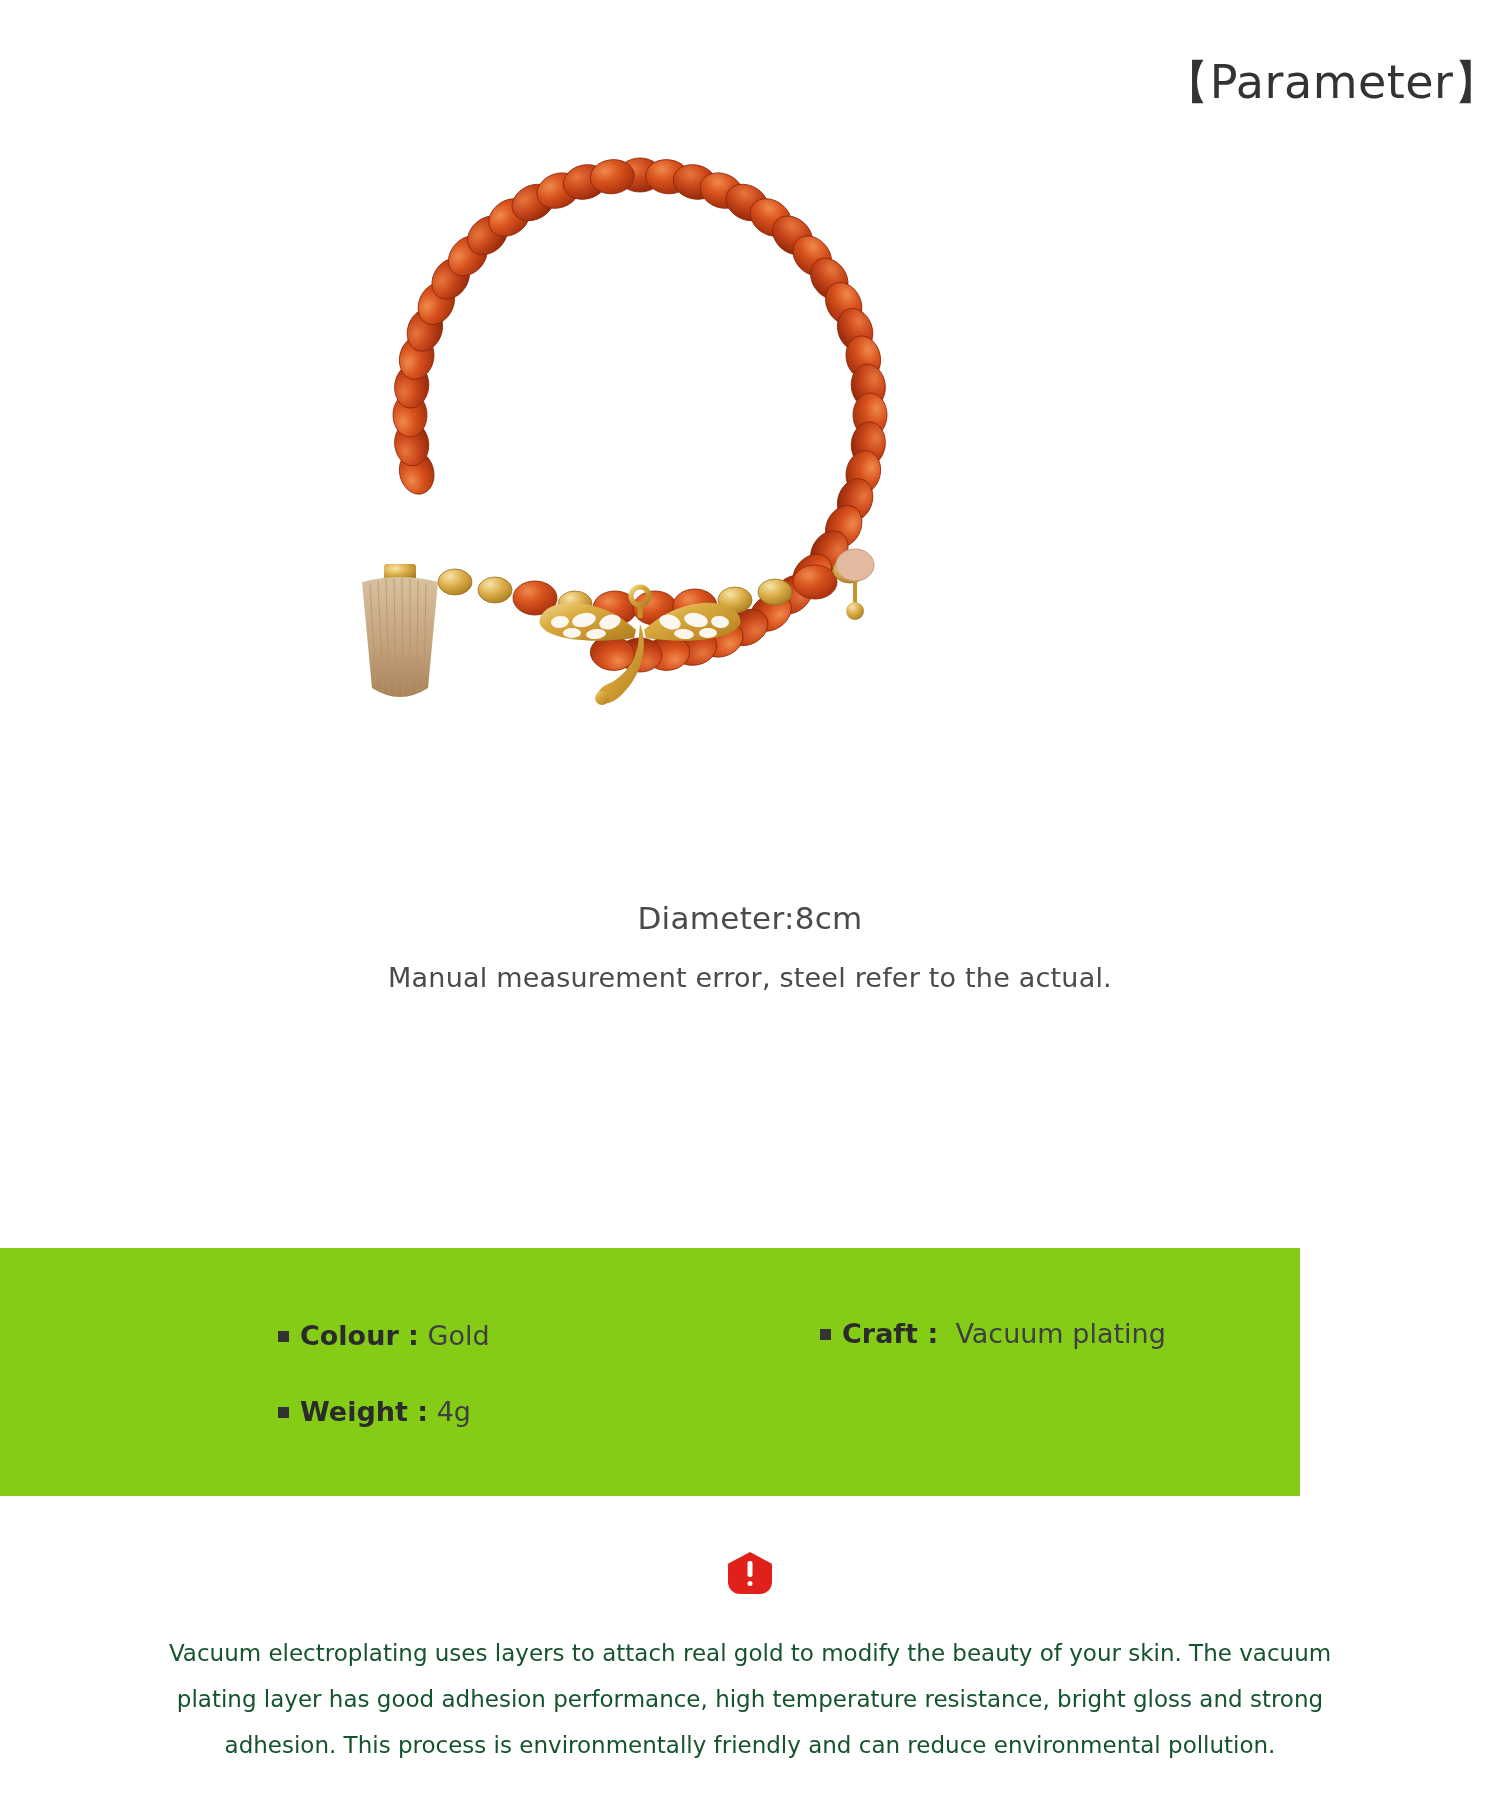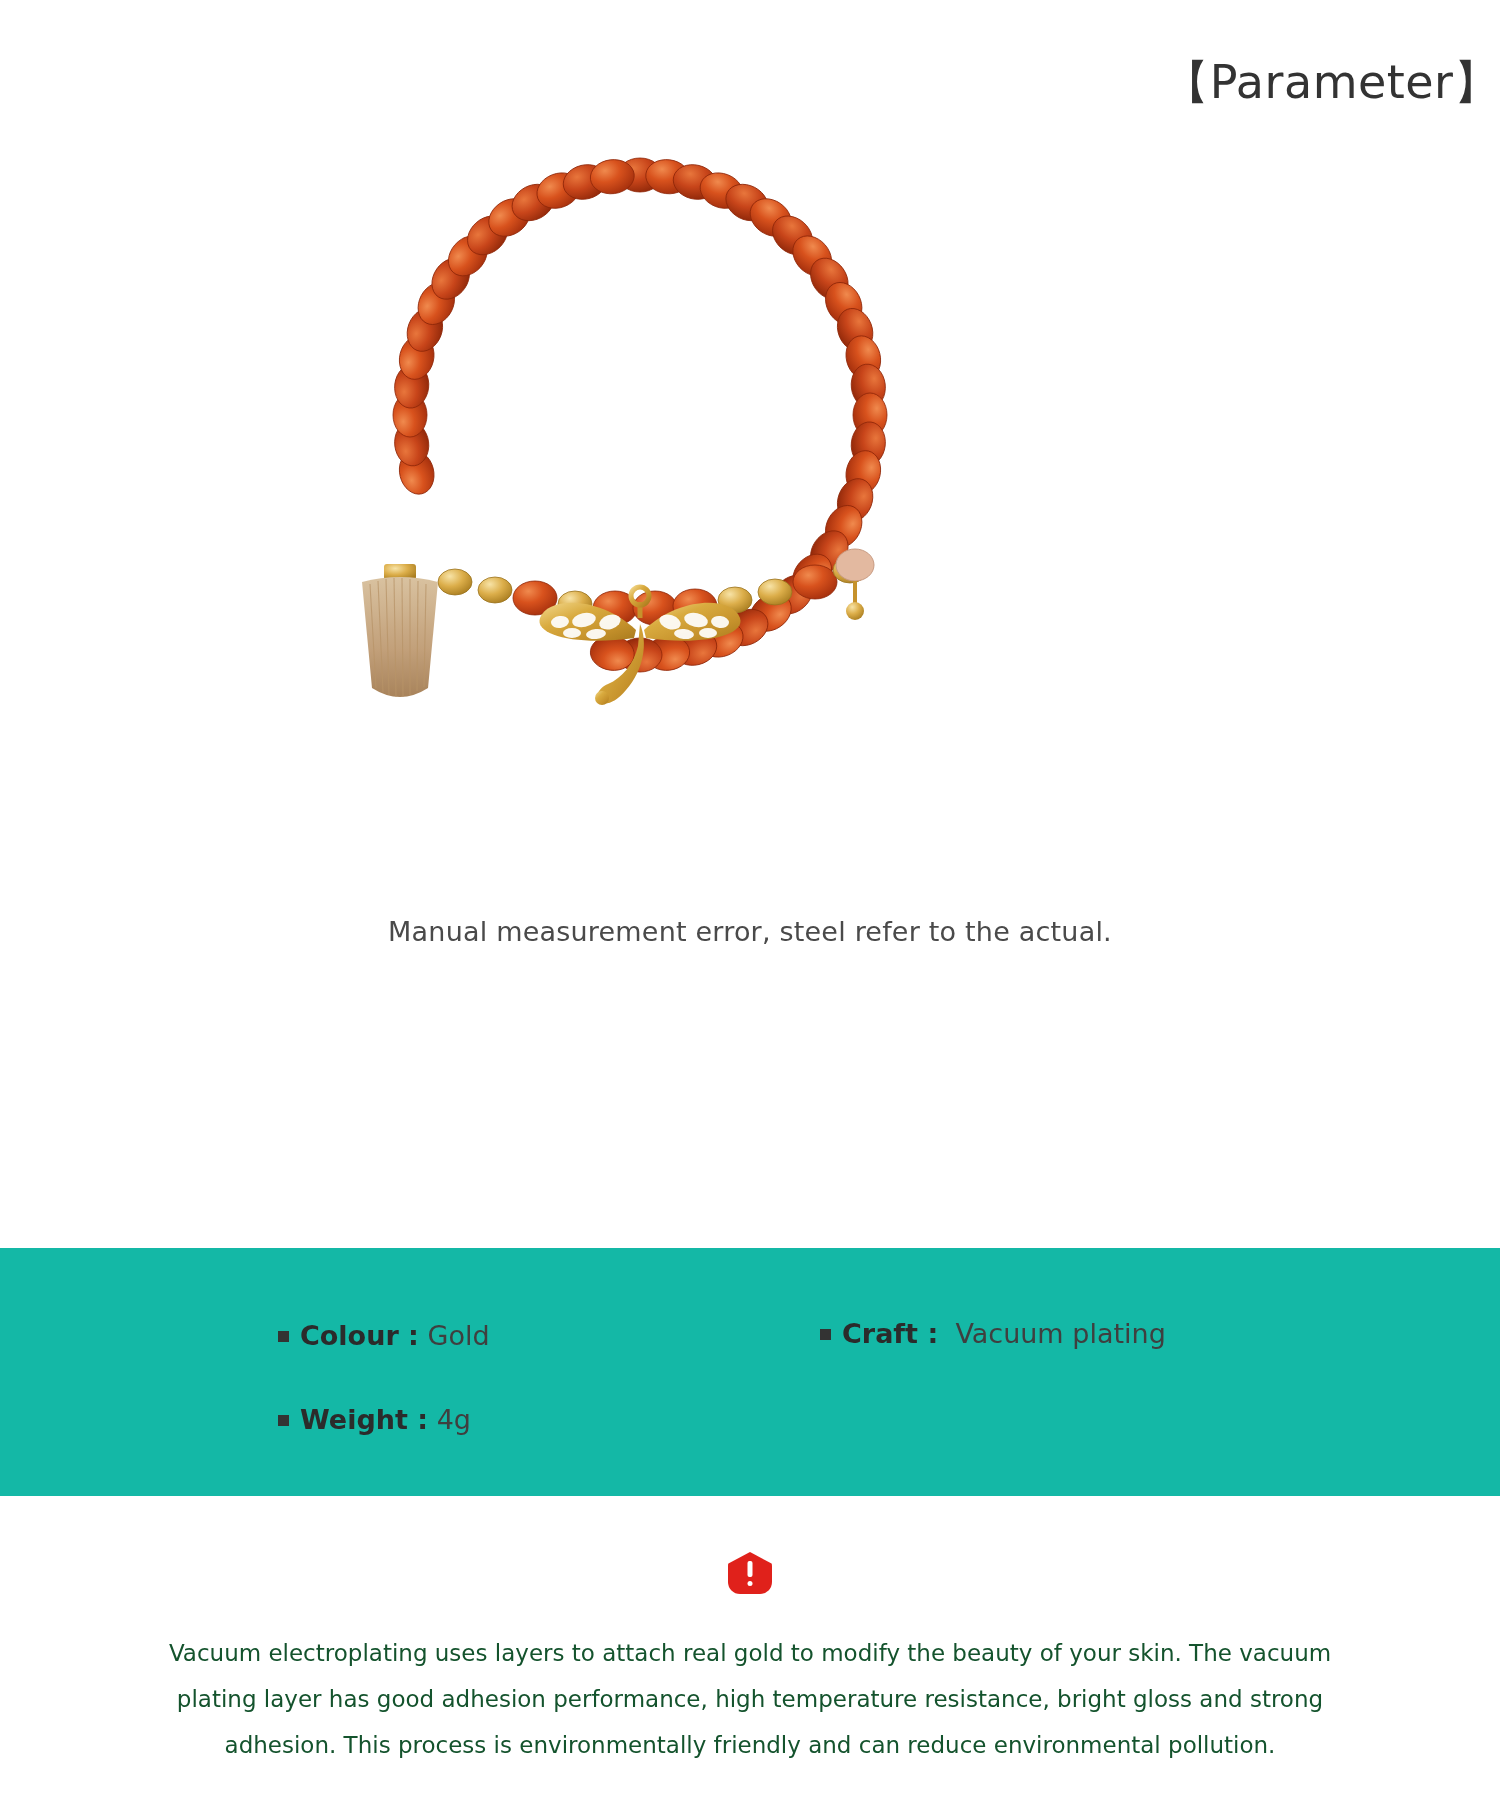--- a/index.html
+++ b/index.html
@@ -63,23 +63,23 @@
     color: #4a4a4a;
     margin-top: 26px;
     letter-spacing: 0.2px;
   }
 
   
   .spec-panel {
     position: absolute;
     left: 0;
     top: 1248px;
-    width: 1500px;
+    width: 1300px;
     height: 248px;
-    background: #14b8a6;
+    background: #84cc16;
   }
   .spec-grid {
     position: relative;
     width: 1500px;
     height: 248px;
   }
   .spec-item {
     position: absolute;
     font-size: 27px;
     color: #3a3a3a;
@@ -95,21 +95,21 @@
   }
   .spec-item .k {
     font-weight: bold;
     color: #2b2b2b;
   }
   .spec-item .v {
     font-weight: normal;
     color: #3f3f3f;
   }
   .sp-colour  { left: 278px; top: 72px; }
-  .sp-weight  { left: 278px; top: 156px; }
+  .sp-weight  { left: 278px; top: 148px; }
   .sp-craft   { left: 820px; top: 70px; }
   .sp-material{ left: 795px; top: 156px; }
 
   
   .warn-icon-wrap {
     position: absolute;
     top: 1552px;
     left: 0; right: 0;
     text-align: center;
   }
@@ -296,20 +296,21 @@
         <g transform="translate(655,435)">
           <ellipse cx="0" cy="0" rx="19" ry="16" fill="#e3b9a0" stroke="#c89b82" stroke-width="1"></ellipse>
           <path d="M 0 16 L 0 38" stroke="#c6922c" stroke-width="4"></path>
           <circle cx="0" cy="46" r="9" fill="url(#beadGold)"></circle>
         </g>
       </svg>
     </div>
   </div>
 
   <div class="size-block">
+    <div class="size-main">Diameter:8cm</div>
     <div class="size-note">Manual measurement error, steel refer to the actual.</div>
   </div>
 
   <div class="spec-panel">
     <div class="spec-grid">
       <div class="spec-item sp-colour">
         <span class="bullet"></span><span class="k">Colour :</span> <span class="v">Gold</span>
       </div>
       <div class="spec-item sp-weight">
         <span class="bullet"></span><span class="k">Weight :</span> <span class="v">4g</span>

